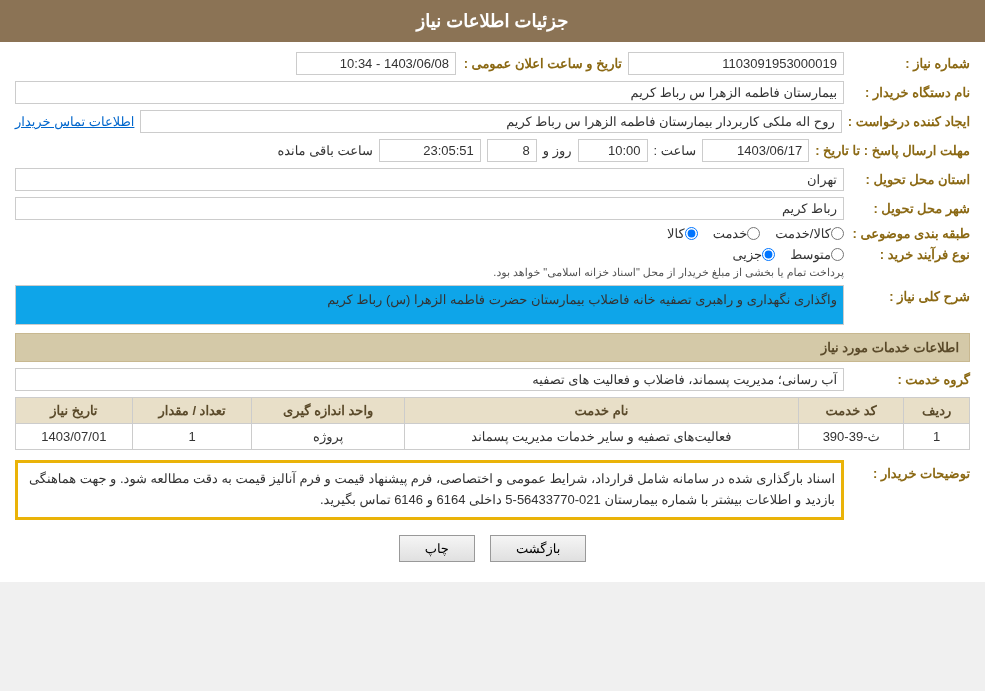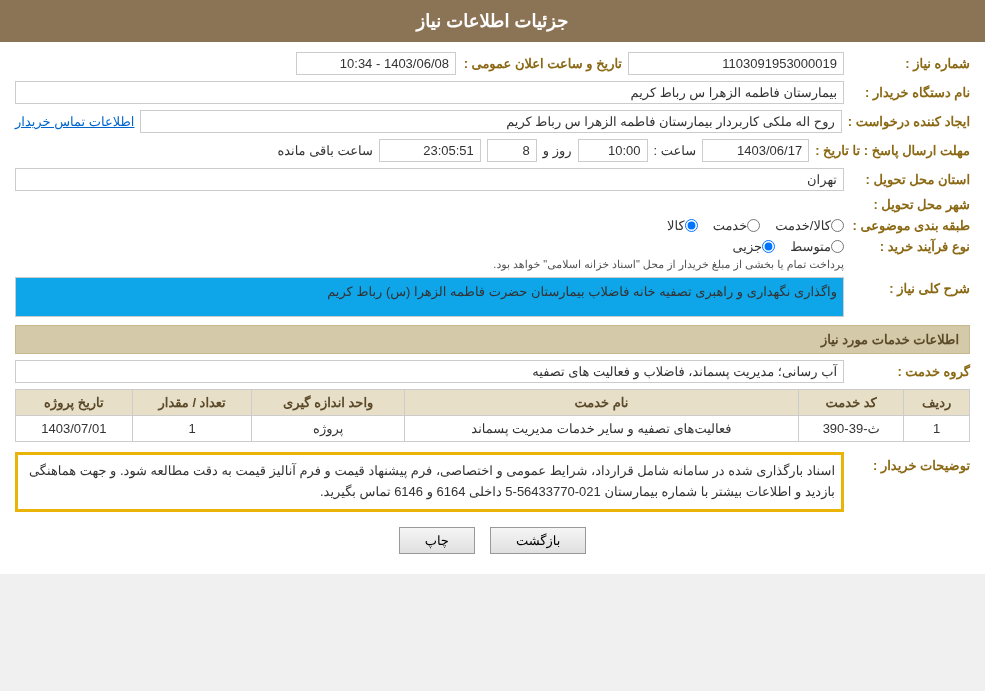--- a/index.html
+++ b/index.html
@@ -193,20 +193,21 @@
       <span>ساعت باقی مانده</span>
     </div>
 
     <div class="row">
       <span class="label">استان محل تحویل :</span>
       <div class="input-box">تهران</div>
     </div>
 
     <div class="row">
       <span class="label">شهر محل تحویل :</span>
+      <div class="input-box">رباط کریم</div>
     </div>
 
     <div class="row">
       <span class="label">طبقه بندی موضوعی :</span>
       <div class="radio-group">
         <div class="radio-item">
           <input type="radio" name="tabaqe" style="">
           <span>کالا/خدمت</span>
         </div>
         <div class="radio-item">
@@ -250,21 +251,21 @@
     </div>
 
     <table>
       <thead>
         <tr>
           <th>ردیف</th>
           <th>کد خدمت</th>
           <th>نام خدمت</th>
           <th>واحد اندازه گیری</th>
           <th>تعداد / مقدار</th>
-          <th>تاریخ پروژه</th>
+          <th>تاریخ نیاز</th>
         </tr>
       </thead>
       <tbody id="table-body">
       <tr>
             <td>1</td>
             <td>ث-39-390</td>
             <td>فعالیت‌های تصفیه و سایر خدمات مدیریت پسماند</td>
             <td>پروژه</td>
             <td>1</td>
             <td>1403/07/01</td>

